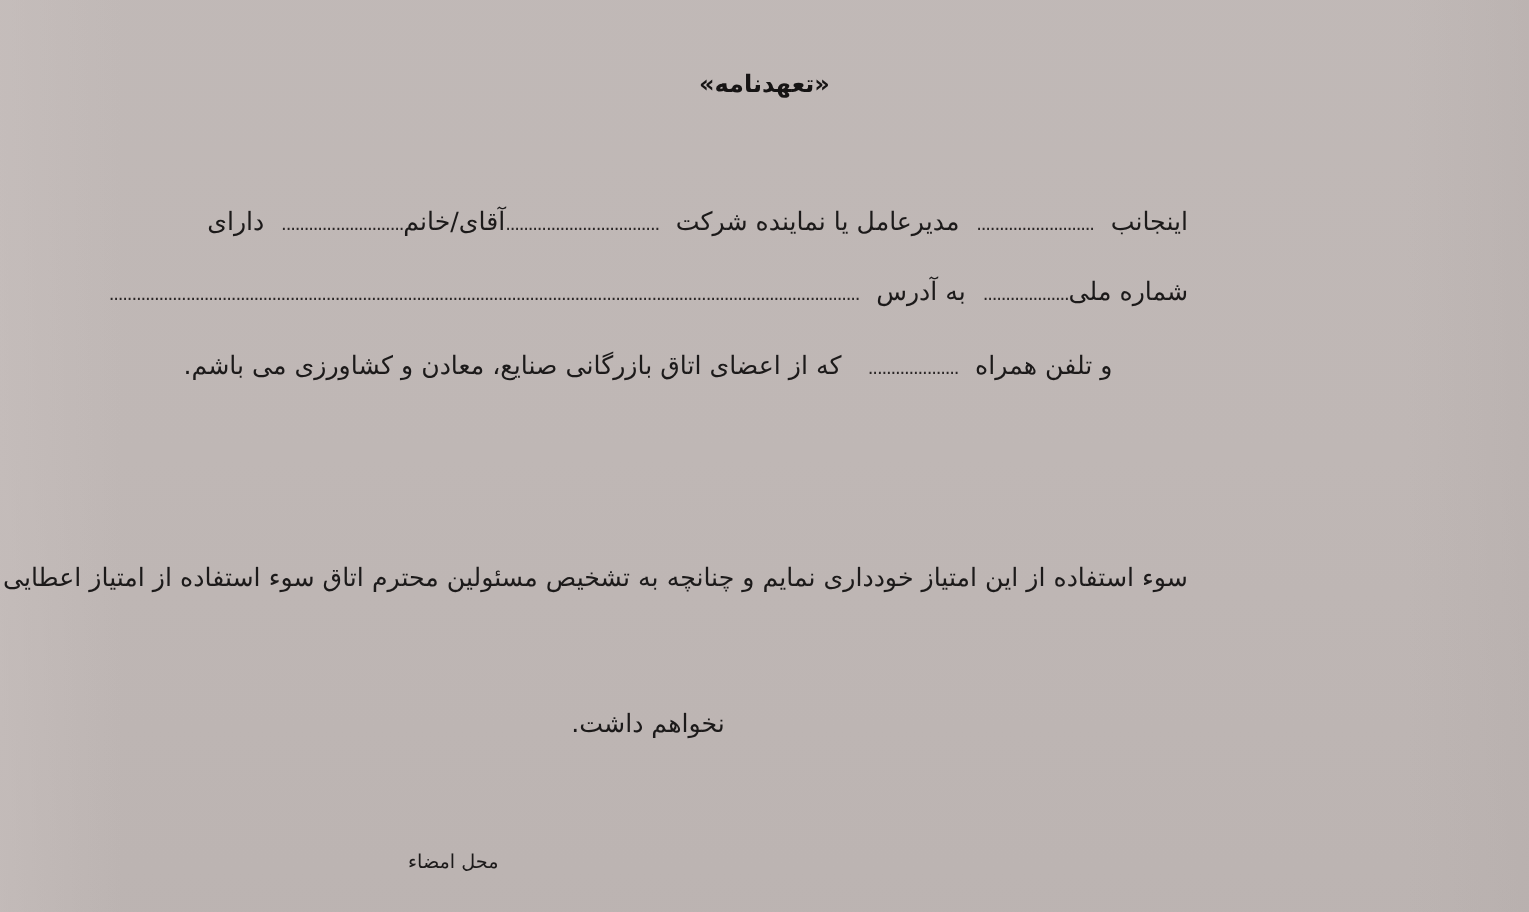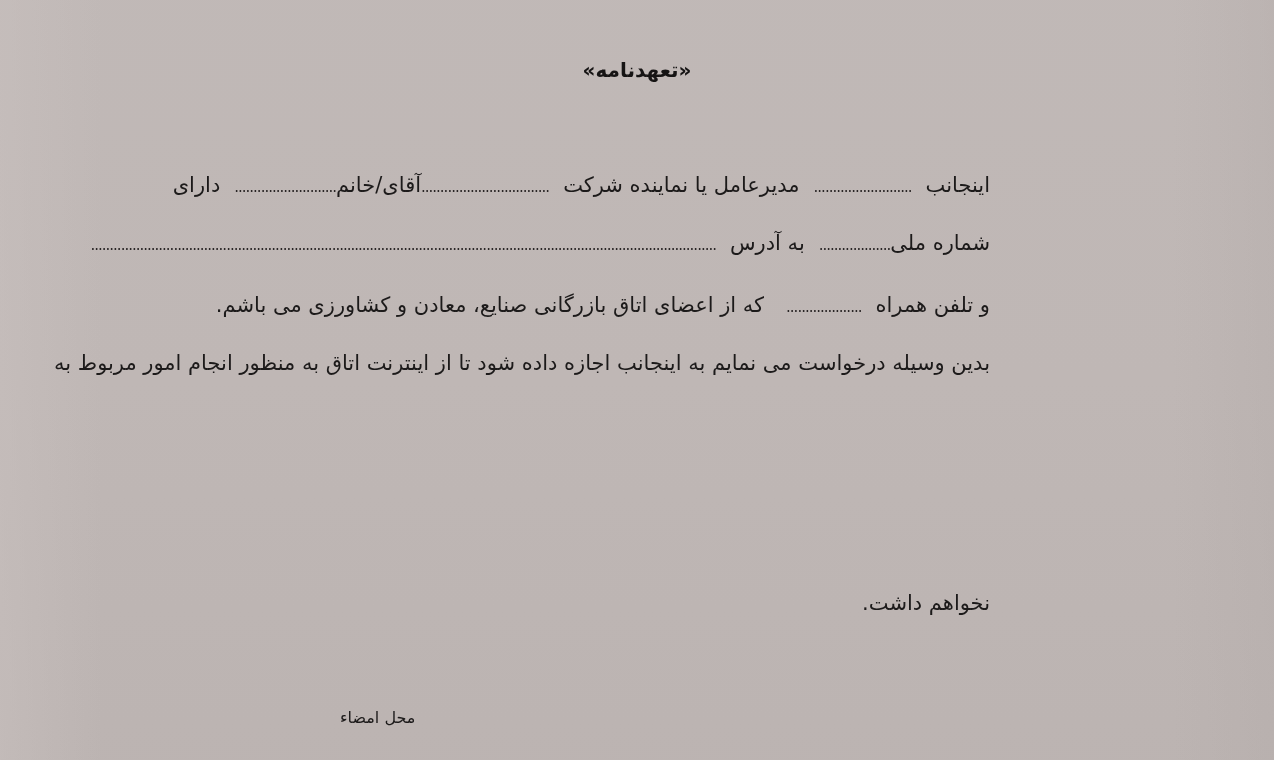--- a/index.html
+++ b/index.html
@@ -38,21 +38,21 @@
       color: #161414;
     }
     .line {
       position: absolute;
       right: 34px;
       left: 90px;
       font-size: 21px;
       line-height: 30px;
       white-space: nowrap;
       direction: rtl;
-      text-align: right;
+      text-align: center;
     }
     .line.justify {
       display: flex;
       justify-content: space-between;
     }
     .dots {
       display: inline-block;
       letter-spacing: -1px;
       color: #2a2626;
       font-size: 15px;
@@ -82,22 +82,22 @@
   </div>
 
   <div class="line" style="top:228px; overflow:hidden;">
     <span>شماره ملی</span><span class="dots">...................</span><span class="gap"></span><span>به آدرس</span><span class="gap"></span><span class="dots">........................................................................................................................................................................................................................................................................................................................................................................................................................</span>
   </div>
 
   <div class="line" style="top:290px;">
     <span>و تلفن همراه</span><span class="gap"></span><span class="dots">....................</span><span class="gap-lg"></span><span>که از اعضای اتاق بازرگانی صنایع، معادن و کشاورزی می باشم.</span>
   </div>
 
-  <div class="line" style="top:348px; text-align:justify; text-align-last:justify;">بدین وسیله درخواست می نمایم به اینجانب اجازه داده شود تا از اینترنت اتاق به منظور انجام امور مربوط به</div>
 
 
+  <div class="line" style="top:466px; text-align:justify; text-align-last:justify;">سوء استفاده از این امتیاز خودداری نمایم و چنانچه به تشخیص مسئولین محترم اتاق سوء استفاده از امتیاز اعطایی</div>
 
 
   <div class="line" style="top:588px;">نخواهم داشت.</div>
 
   <div class="sig">محل امضاء</div>
 
 </div>
 
 </body></html>

